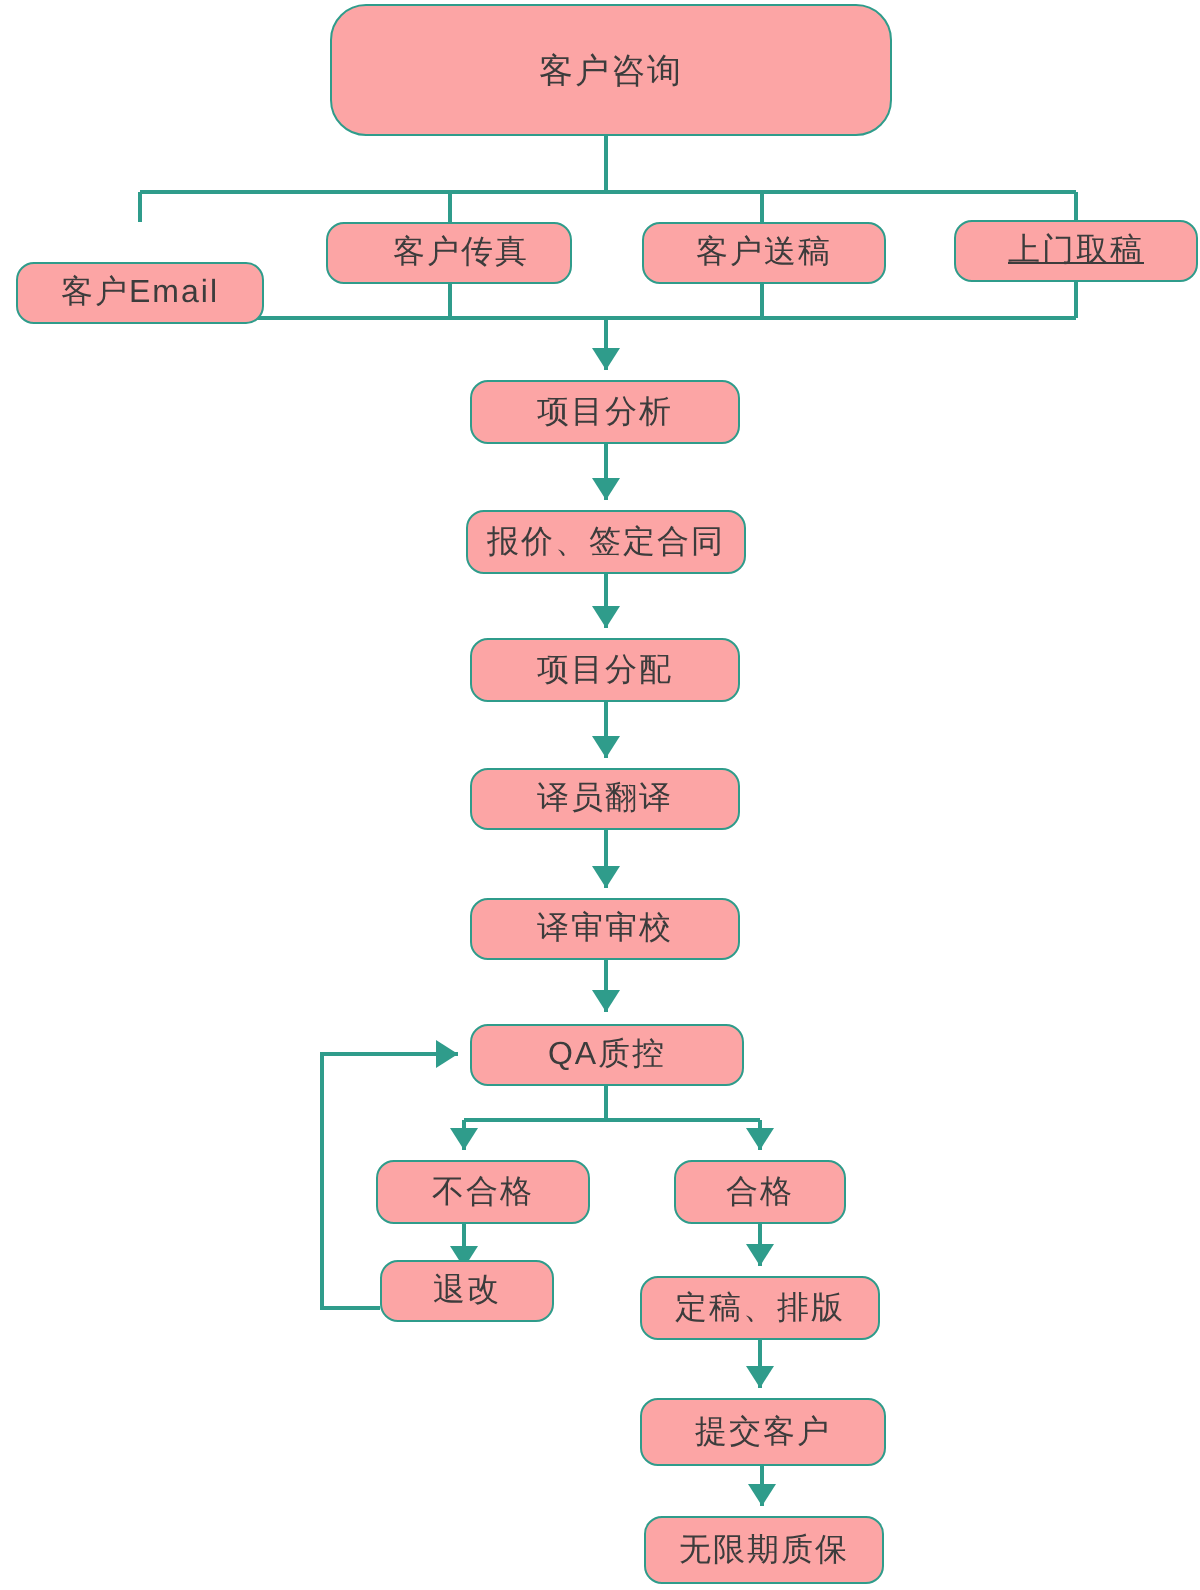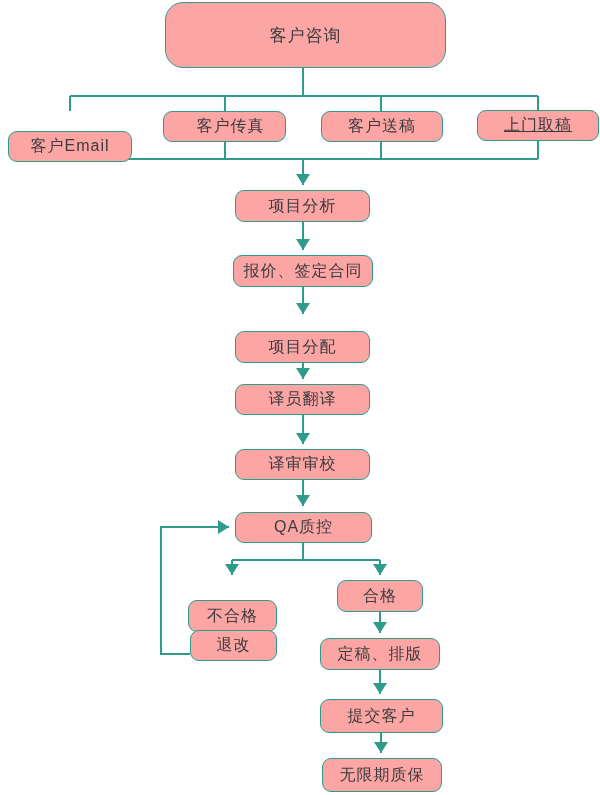--- a/index.html
+++ b/index.html
@@ -24,25 +24,25 @@
     white-space:nowrap;
     z-index:2;
   }
   #n-consult   { left:165px; top:2px;   width:281px; height:66px; border-radius:18px; font-size:17px; }
   #n-email     { left:8px;   top:111px; width:124px; height:31px;margin-top:20px; }
   #n-fax       { left:163px; top:111px; width:123px; height:31px;padding-left:12px; }
   #n-deliver   { left:321px; top:111px; width:122px; height:31px; }
   #n-pickup    { left:477px; top:110px; width:122px; height:31px;text-decoration:underline; }
   #n-analysis  { left:235px; top:190px; width:135px; height:32px; }
   #n-quote     { left:233px; top:255px; width:140px; height:32px; }
-  #n-allocate  { left:235px; top:319px; width:135px; height:32px;margin-top:12px; }
+  #n-allocate  { left:235px; top:319px; width:135px; height:32px; }
   #n-translate { left:235px; top:384px; width:135px; height:31px; }
   #n-review    { left:235px; top:449px; width:135px; height:31px; }
   #n-qa        { left:235px; top:512px; width:137px; height:31px; }
-  #n-fail      { left:188px; top:580px; width:89px;  height:32px;margin-top:20px; }
+  #n-fail      { left:188px; top:580px; width:107px;  height:32px; }
   #n-pass      { left:337px; top:580px; width:86px;  height:32px; }
   #n-revise    { left:190px; top:630px; width:87px;  height:31px; }
   #n-finalize  { left:320px; top:638px; width:120px; height:32px; }
   #n-submit    { left:320px; top:699px; width:123px; height:34px; }
   #n-warranty  { left:322px; top:758px; width:120px; height:34px; }
 </style>
 </head>
 <body>
 
 <div class="canvas">

